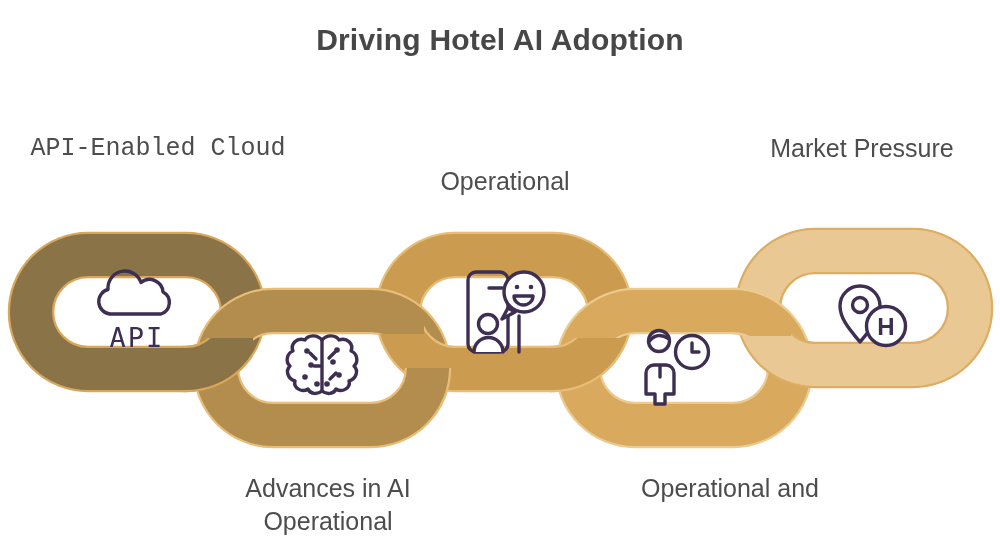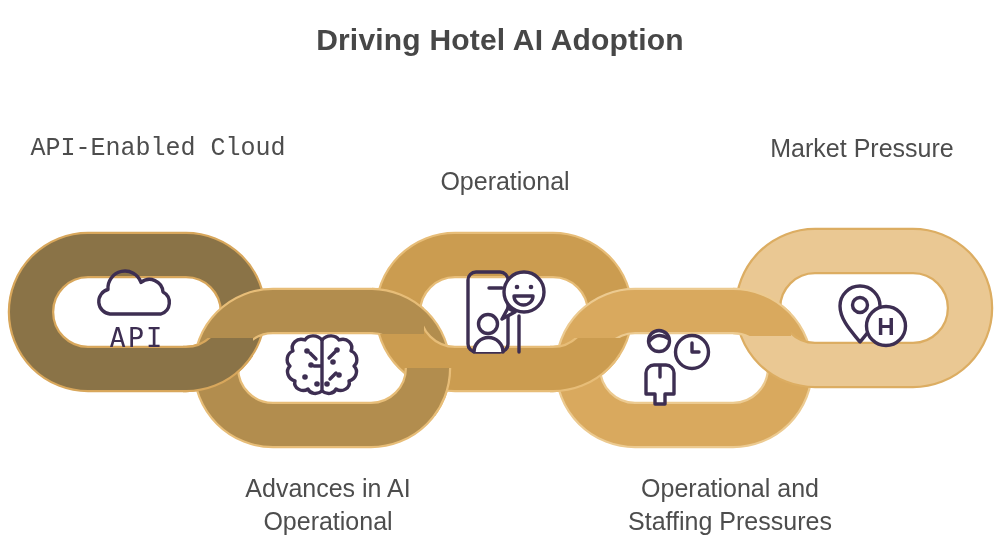--- a/index.html
+++ b/index.html
@@ -156,16 +156,15 @@
     <span>Market Pressure</span><br>
   </div>
 
   <div class="label" style="left:178px;top:472px;">
     <span>Advances in AI</span><br>
     <span>Operational</span>
   </div>
 
   <div class="label" style="left:580px;top:472px;">
     <span>Operational and</span><br>
-    <span>Staffing Pressures</span>
   </div>
 
 </div>
 
 </body></html>

